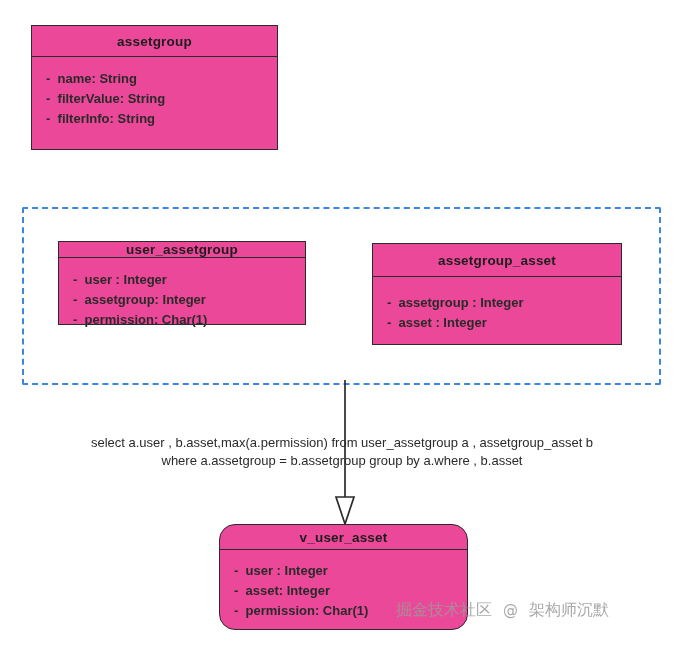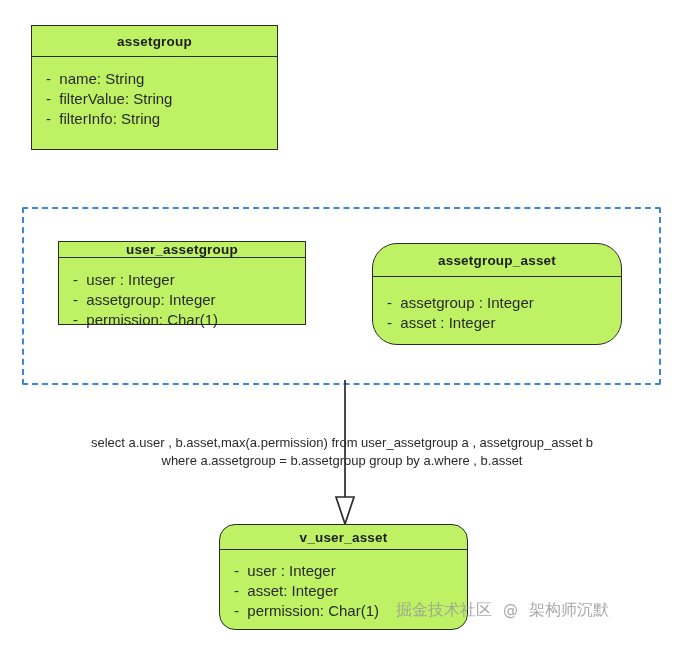--- a/index.html
+++ b/index.html
@@ -21,21 +21,21 @@
     left: 0;
     top: 0;
     width: 684px;
     height: 649px;
   }
 
   
   .uml-box {
     position: absolute;
     box-sizing: border-box;
-    background: #bef264;
+    background: #ec4899;
     border: 1.6px solid #2b2b2b;
     display: flex;
     flex-direction: column;
   }
   .uml-box.rounded {
     border-radius: 16px;
   }
   .uml-title {
     box-sizing: border-box;
     text-align: center;
@@ -50,34 +50,35 @@
   }
   .uml-body {
     box-sizing: border-box;
     flex: 1;
     padding: 12px 14px 8px 14px;
     display: flex;
     flex-direction: column;
     justify-content: flex-start;
   }
   .uml-attr {
-    font-size: 15px;
+    font-size: 13px;
     line-height: 20px;
     color: #2a2a2a;
     white-space: pre;
+    font-weight: bold;
   }
 
   
   #box-assetgroup        { left: 31px;  top: 25px;  width: 247px; height: 125px; }
   #box-assetgroup .uml-title { height: 31px; }
 
   #box-user-assetgroup   { left: 58px;  top: 241px; width: 248px; height: 84px; }
   #box-user-assetgroup .uml-title { height: 33px; }
 
-  #box-assetgroup-asset  { left: 372px; top: 243px; width: 250px; height: 102px; border-radius: 25px; }
+  #box-assetgroup-asset  { left: 372px; top: 243px; width: 250px; height: 102px; }
   #box-assetgroup-asset .uml-title { height: 33px; }
   #box-assetgroup-asset .uml-body { padding-top: 16px; }
 
   #box-v-user-asset      { left: 219px; top: 524px; width: 249px; height: 106px; }
   #box-v-user-asset .uml-title { height: 32px; }
   #box-v-user-asset .uml-body { padding-top: 11px; }
 
   
   #group-rect {
     position: absolute;

